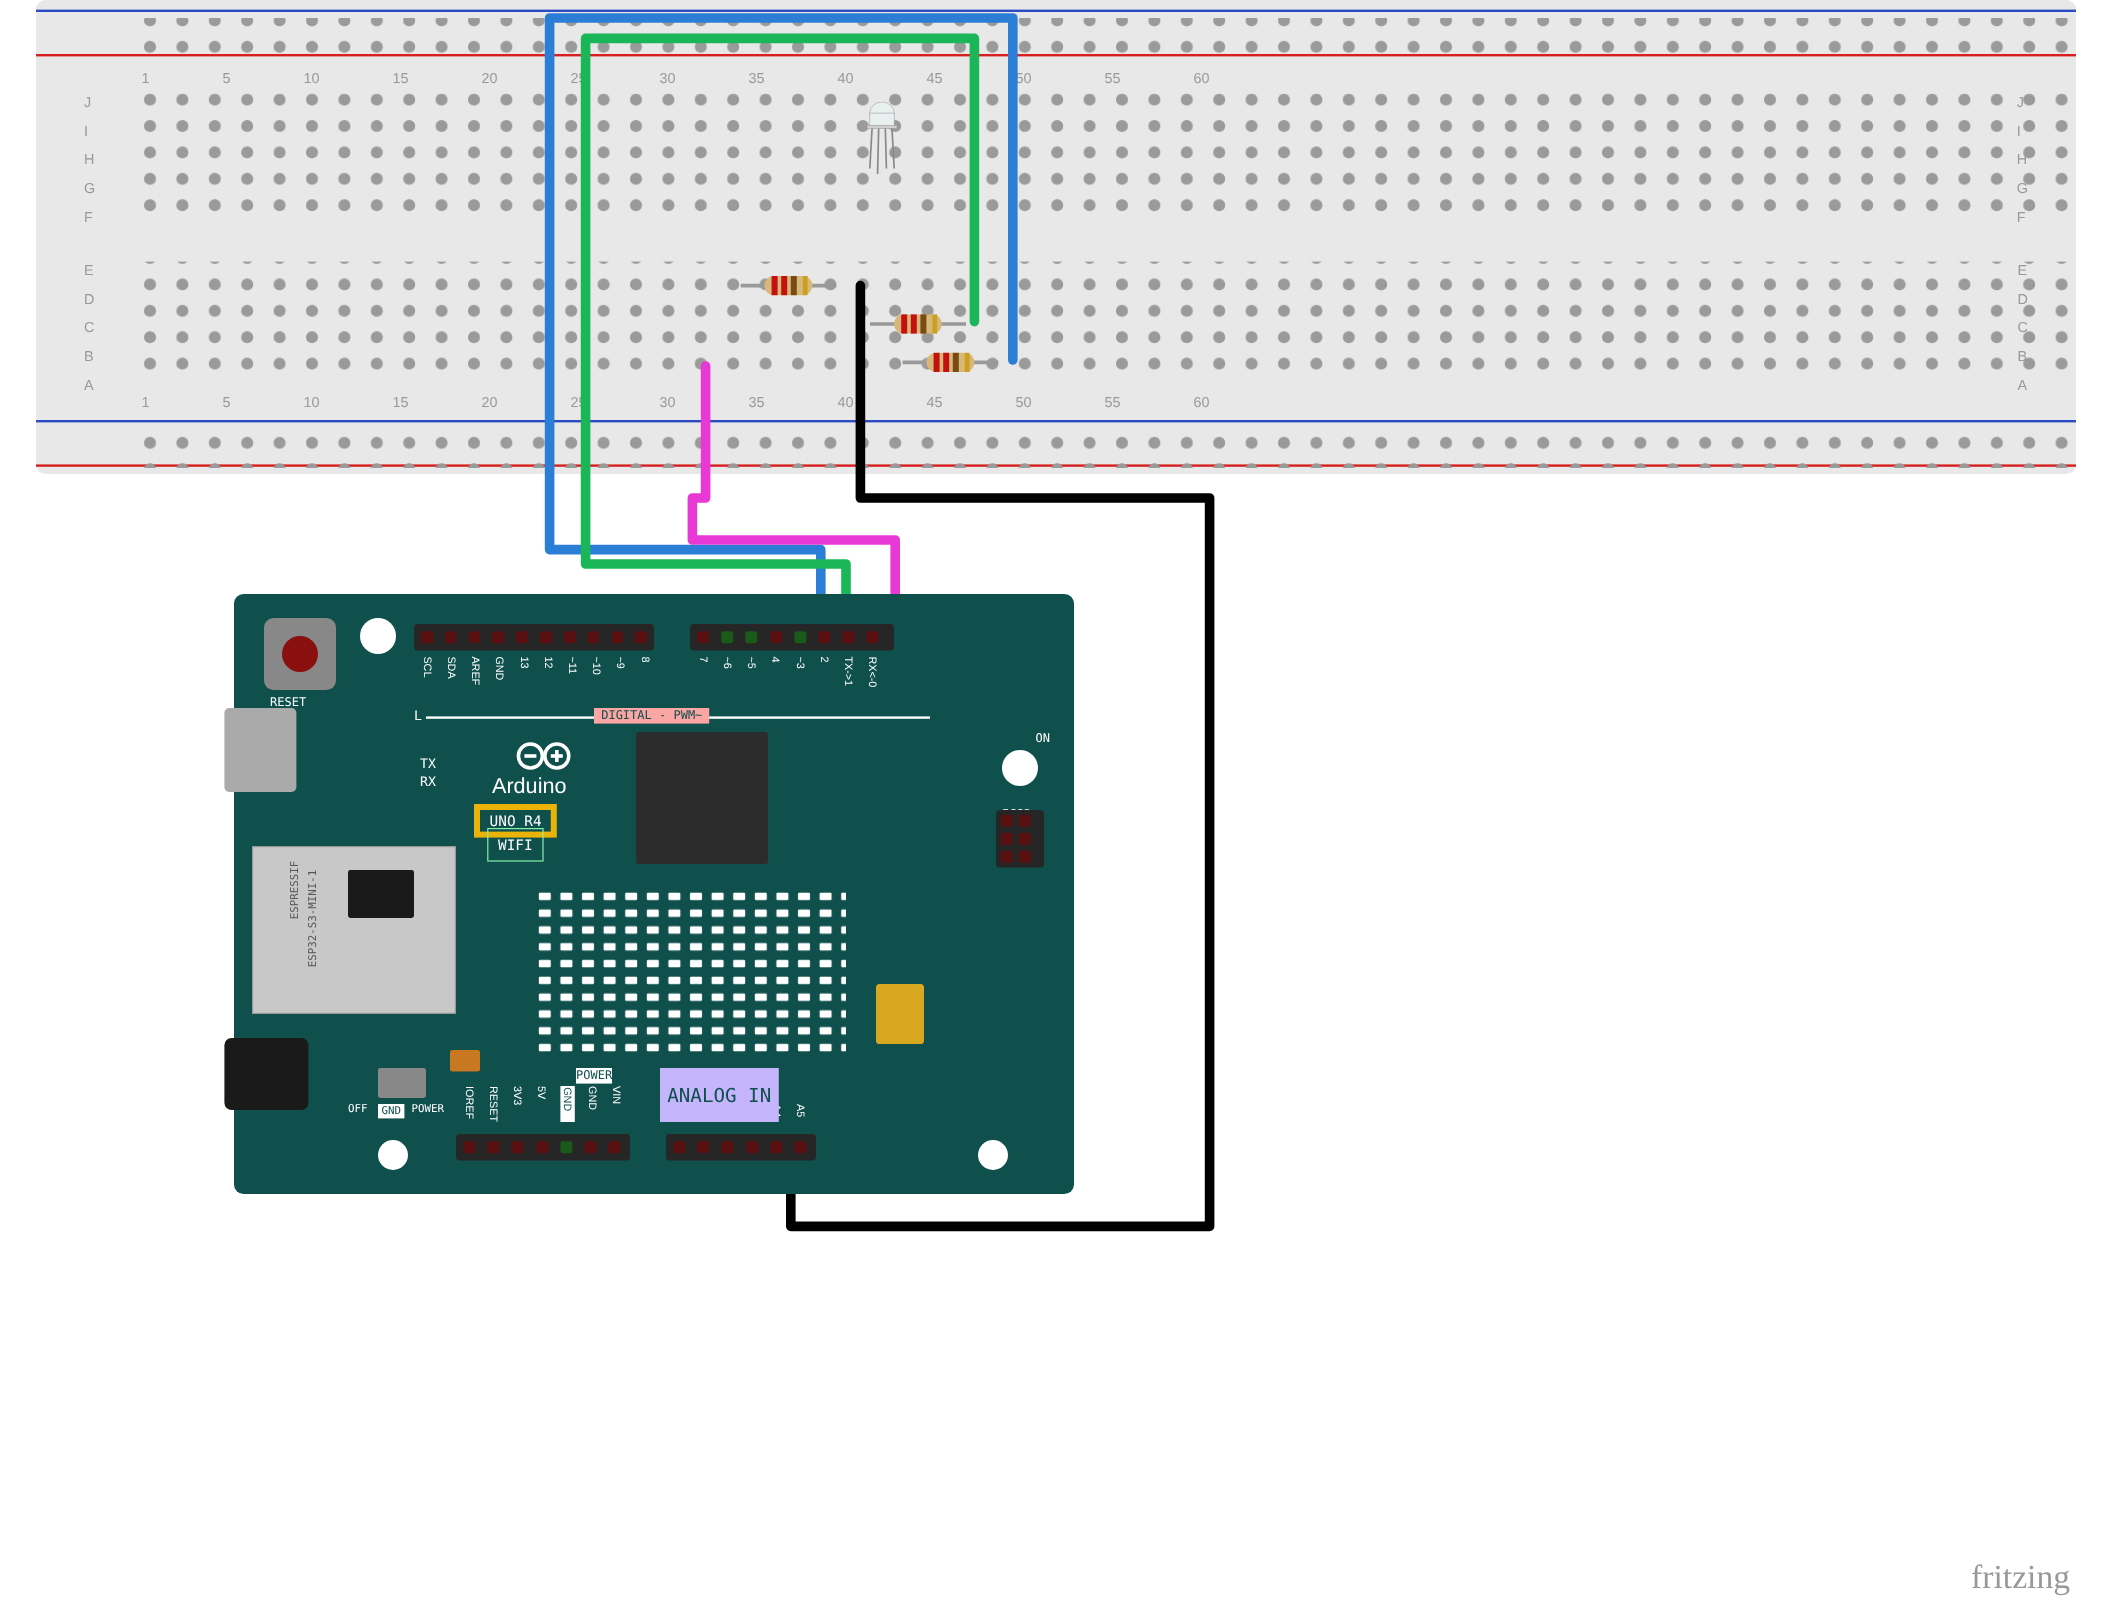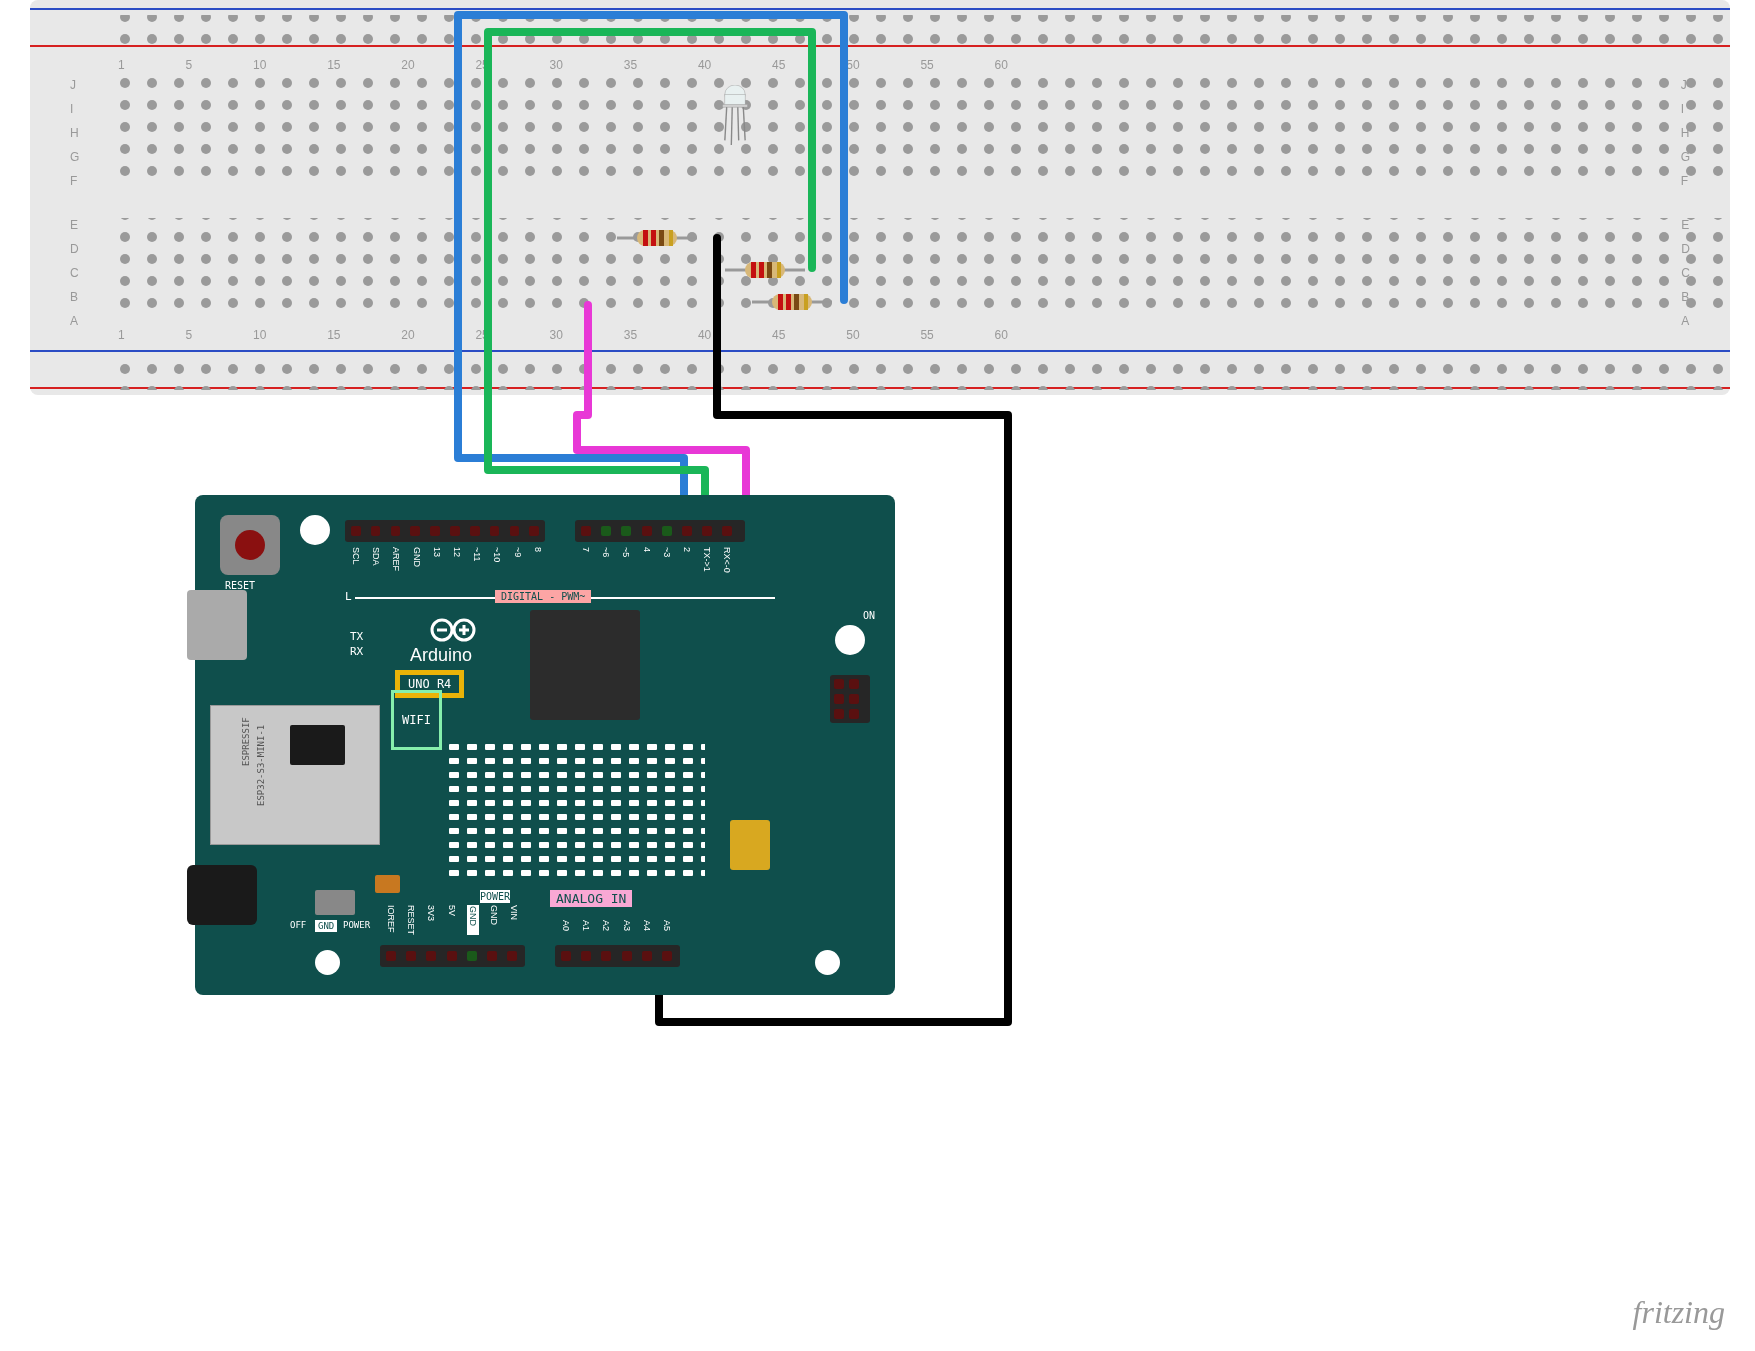--- a/index.html
+++ b/index.html
@@ -17,21 +17,21 @@
 .pin{width:10px;height:10px;background:#5a1010;border-radius:2px}
 .pin.active{background:#1a5a1a}
 .wire{position:absolute;pointer-events:none}
 .led{position:absolute;left:705px;top:85px;width:60px;height:60px}
 .chip{position:absolute;background:#2c2c2c;border-radius:3px}
 .logo-text{position:absolute;color:#fff;font-size:20px;font-family:Arial}
 .small-chip{position:absolute;background:#1a1a1a;border-radius:2px}
 .white-circle{position:absolute;background:#fff;border-radius:50%}
 .usb{position:absolute;left:-8px;top:95px;width:60px;height:70px;background:#aaa;border-radius:4px}
 .barrel{position:absolute;left:-8px;top:370px;width:70px;height:60px;background:#1a1a1a;border-radius:6px}
-.fritzing{position:absolute;right:30px;bottom:20px;font-size:32px;color:#999;font-style:italic;font-family:Georgia,serif}
+.fritzing{position:absolute;right:30px;bottom:20px;font-size:28px;color:#999;font-family:Georgia,serif}
 .pinlabel{color:#fff;font-size:9px;writing-mode:vertical-rl;text-orientation:mixed}
 .pin-labels{position:absolute;display:flex;gap:10.2px}
 </style>
 </head>
 <body>
 
 <div class="breadboard">
   <div class="rail blue" style="top:8px"></div>
   <div class="rail red" style="top:45px"></div>
   <div class="rail blue" style="top:350px"></div>
@@ -230,21 +230,21 @@
     <svg width="50" height="30" viewBox="0 0 50 30">
         <circle cx="12" cy="15" r="10" fill="none" stroke="#fff" stroke-width="3"></circle>
         <circle cx="34" cy="15" r="10" fill="none" stroke="#fff" stroke-width="3"></circle>
         <line x1="7" y1="15" x2="17" y2="15" stroke="#fff" stroke-width="3"></line>
         <line x1="29" y1="15" x2="39" y2="15" stroke="#fff" stroke-width="3"></line>
         <line x1="34" y1="10" x2="34" y2="20" stroke="#fff" stroke-width="3"></line>
       </svg>
   </div>
   <div class="logo-text" style="left:215px;top:150px;font-size:18px">Arduino</div>
   <div class="label" style="left:200px;top:175px;border:5px solid #eab308;padding:2px 8px;font-size:12px">UNO R4</div>
-  <div class="label" style="left:196px;top:195px;border:3px solid #86efac;padding:20px 8px;font-size:12px">WIFI</div>
+  <div class="label" style="left:211px;top:195px;border:1px solid #86efac;padding:6px 8px;font-size:12px">WIFI</div>
 
   <div class="chip" style="left:335px;top:115px;width:110px;height:110px"></div>
 
   <div style="position:absolute;left:15px;top:210px;width:170px;height:140px;background:#c8c8c8;border:1px solid #999">
     <div class="label" style="left:35px;top:55px;color:#555;font-size:9px;transform:rotate(-90deg);transform-origin:left">ESPRESSIF</div>
     <div class="label" style="left:50px;top:95px;color:#555;font-size:9px;transform:rotate(-90deg);transform-origin:left">ESP32-S3-MINI-1</div>
   </div>
 
   <svg style="position:absolute;left:250px;top:245px;width:260px;height:140px">
     <defs>
@@ -298,21 +298,21 @@
   <div class="pin-labels" style="left:366px;top:425px">
     <span class="pinlabel">A0</span>
     <span class="pinlabel">A1</span>
     <span class="pinlabel">A2</span>
     <span class="pinlabel">A3</span>
     <span class="pinlabel">A4</span>
     <span class="pinlabel">A5</span>
   </div>
 
   <div class="label" style="left:285px;top:395px;background:#fff;color:#0f4f4c;padding:1px 0;font-size:10px">POWER</div>
-  <div class="label" style="left:355px;top:395px;background:#f9a8d4;color:#0f4f4c;padding:1px 6px;font-size:13px">ANALOG IN</div>
+  <div class="label" style="left:355px;top:395px;background:#c4b5fd;color:#0f4f4c;padding:13px 6px;font-size:16px">ANALOG IN</div>
 
   <div class="label" style="left:95px;top:425px;font-size:9px">OFF</div>
   <div class="label" style="left:120px;top:425px;font-size:9px;background:#fff;color:#0f4f4c;padding:1px 3px">GND</div>
   <div class="label" style="left:148px;top:425px;font-size:9px">POWER</div>
 
   <div class="small-chip" style="left:95px;top:230px;width:55px;height:40px"></div>
   <div class="small-chip" style="left:120px;top:395px;width:40px;height:25px;background:#888"></div>
   <div style="position:absolute;left:180px;top:380px;width:25px;height:18px;background:#c87820;border-radius:2px"></div>
 </div>
 

